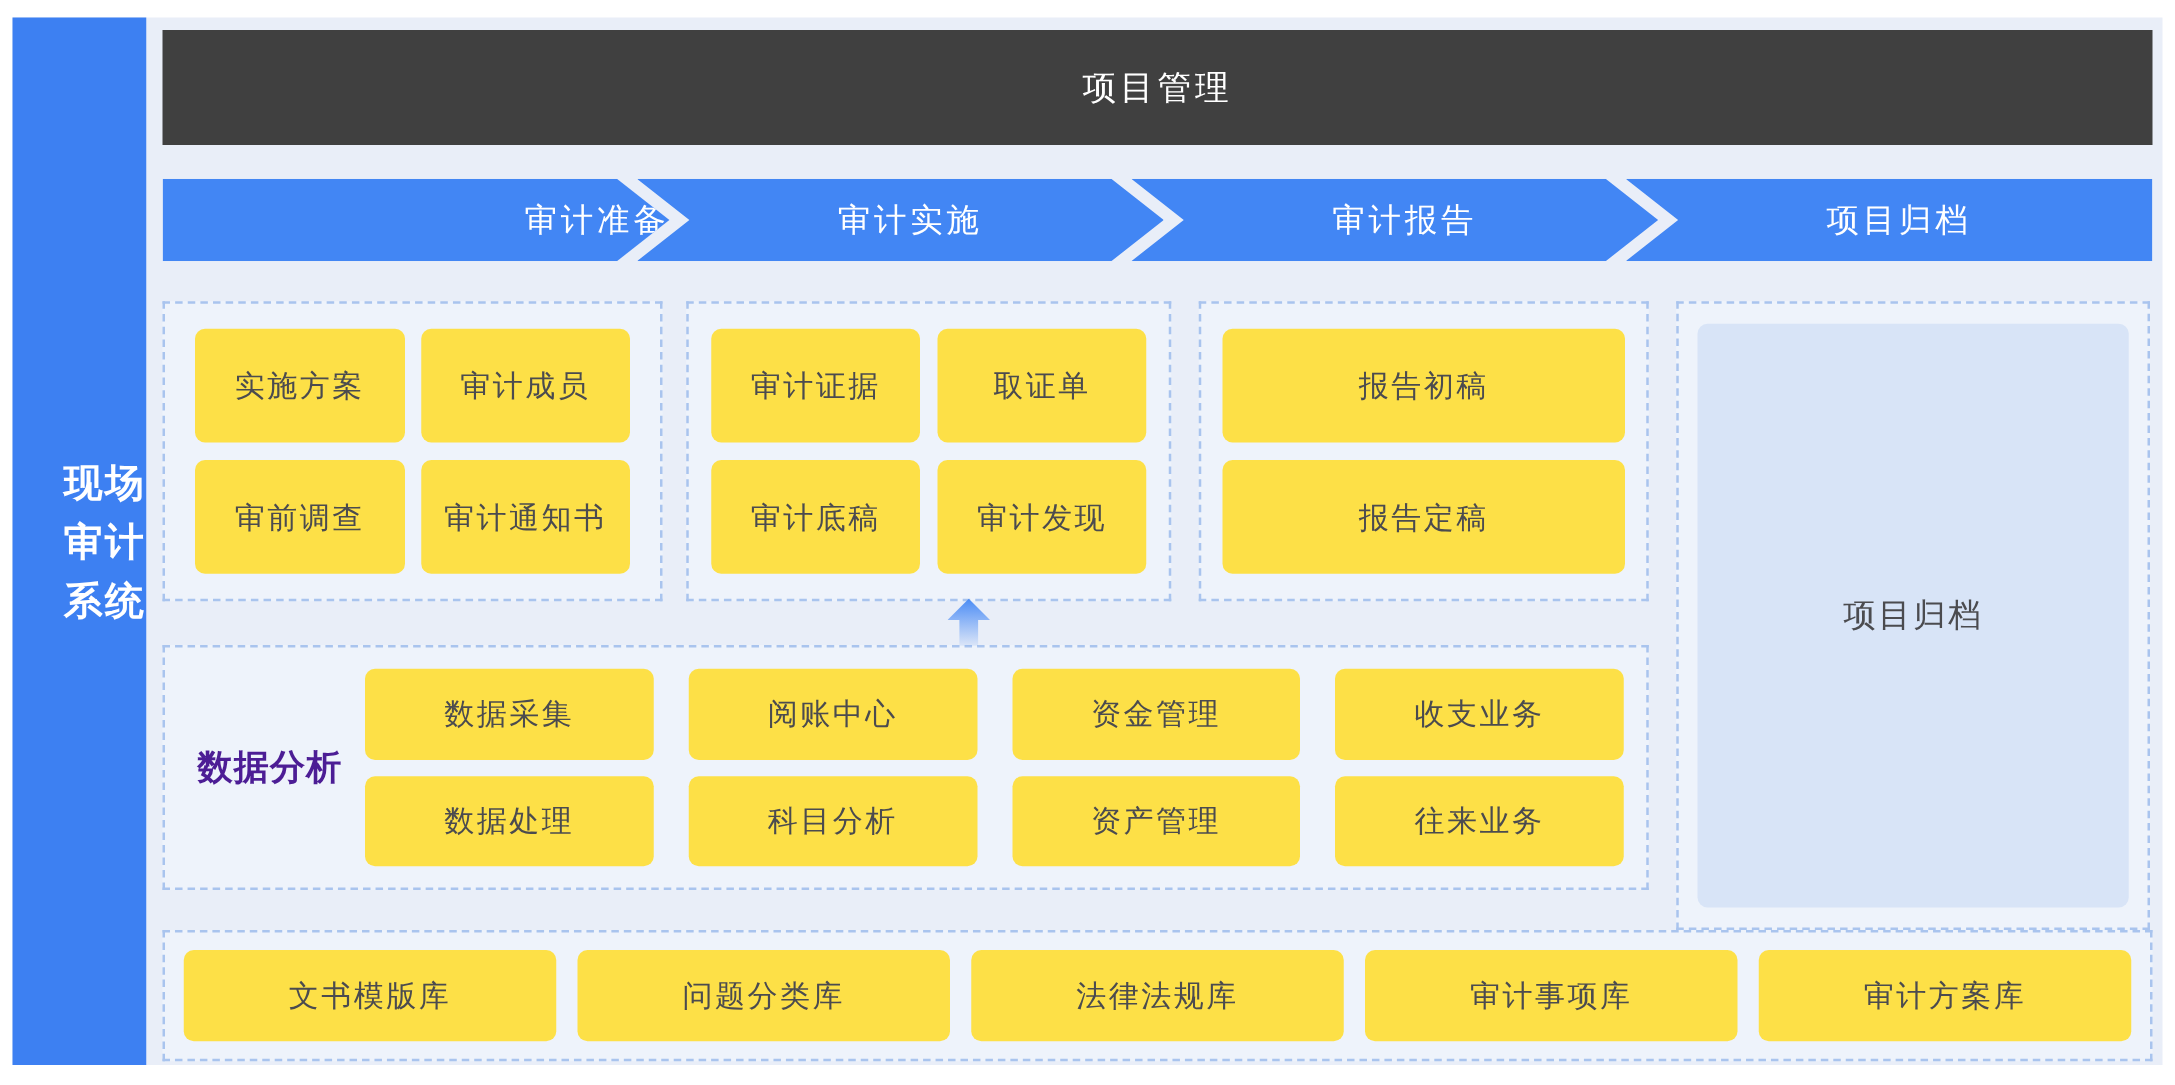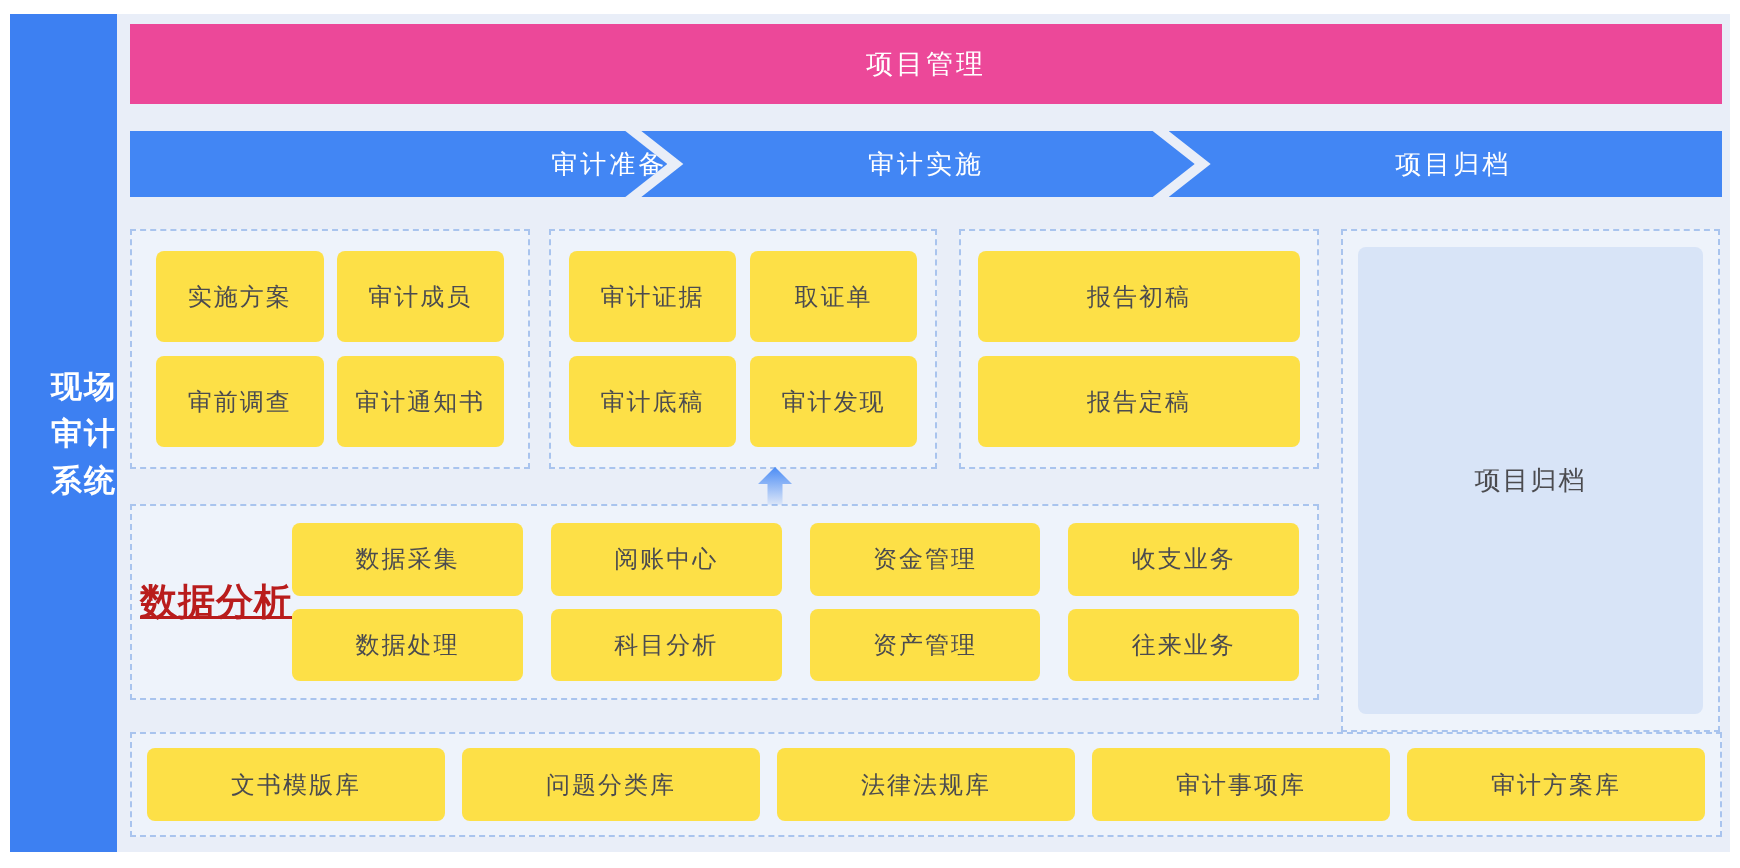--- a/index.html
+++ b/index.html
@@ -17,21 +17,21 @@
   .sidebar {
     width: 107px; background: #3d80f2; color: #ffffff;
     display: flex; flex-direction: column; align-items: flex-end; justify-content: center;
     font-size: 31px; font-weight: bold; line-height: 47px; letter-spacing: 2px;
     flex-shrink: 0;
   }
   .main { flex: 1; padding: 10px 8px 0 13px; display: flex; flex-direction: column; }
 
   
   .banner {
-    height: 80px; background: #ec4899; color: #fff; font-size: 27px; letter-spacing: 3px;
+    height: 92px; background: #404040; color: #fff; font-size: 27px; letter-spacing: 3px;
     display: flex; align-items: center; justify-content: center; margin-bottom: 27px;
   }
 
   
   .arrows { display: flex; height: 66px; margin-bottom: 32px; }
   .arrow {
     flex: 1; background: #4286f4; color: #fff; font-size: 26px; letter-spacing: 3px;
     display: flex; align-items: center; justify-content: center;
   }
   .arrow + .arrow { margin-left: -26px; padding-left: 16px; }
@@ -54,21 +54,21 @@
 
   .chip {
     background: #fde047; border-radius: 8px; color: #4b4b4f; font-size: 24px; letter-spacing: 2px;
     display: flex; align-items: center; justify-content: center; cursor: pointer; font-family: Liberation Serif, serif;
   }
 
   
   .analysis-box { height: 196px; display: flex; padding: 17px 18px 17px 0; }
   .analysis-label {
     width: 160px; flex-shrink: 0; display: flex; align-items: center; justify-content: center;
-    color: #b91c1c; font-size: 37px; font-weight: bold; letter-spacing: 1px; padding-left: 8px; text-decoration: underline;
+    color: #4c1d95; font-size: 28px; font-weight: bold; letter-spacing: 1px; padding-left: 8px;
   }
   .analysis-grid { flex: 1; display: grid; grid-template-columns: repeat(4, 1fr);
                    grid-template-rows: 1fr 1fr; gap: 13px 28px; }
 
   
   .right-col { width: 379px; margin-left: 22px; }
   .archive-box { height: 503px; padding: 16px 15px; }
   .archive-inner {
     width: 100%; height: 100%; background: #d8e4f7; border-radius: 8px; color: #4b4b4f;
     font-size: 26px; letter-spacing: 2px; display: flex; align-items: center; justify-content: center;
@@ -99,20 +99,23 @@
       <div class="banner">
         <span>项目管理</span>
       </div>
 
       <div class="arrows">
         <div class="arrow arrow-first">
           <span>审计准备</span>
         </div>
         <div class="arrow arrow-mid">
           <span>审计实施</span>
+        </div>
+        <div class="arrow arrow-mid">
+          <span>审计报告</span>
         </div>
         <div class="arrow arrow-last">
           <span>项目归档</span>
         </div>
       </div>
 
       <div class="body-grid">
 
         <div class="left-col">
 

